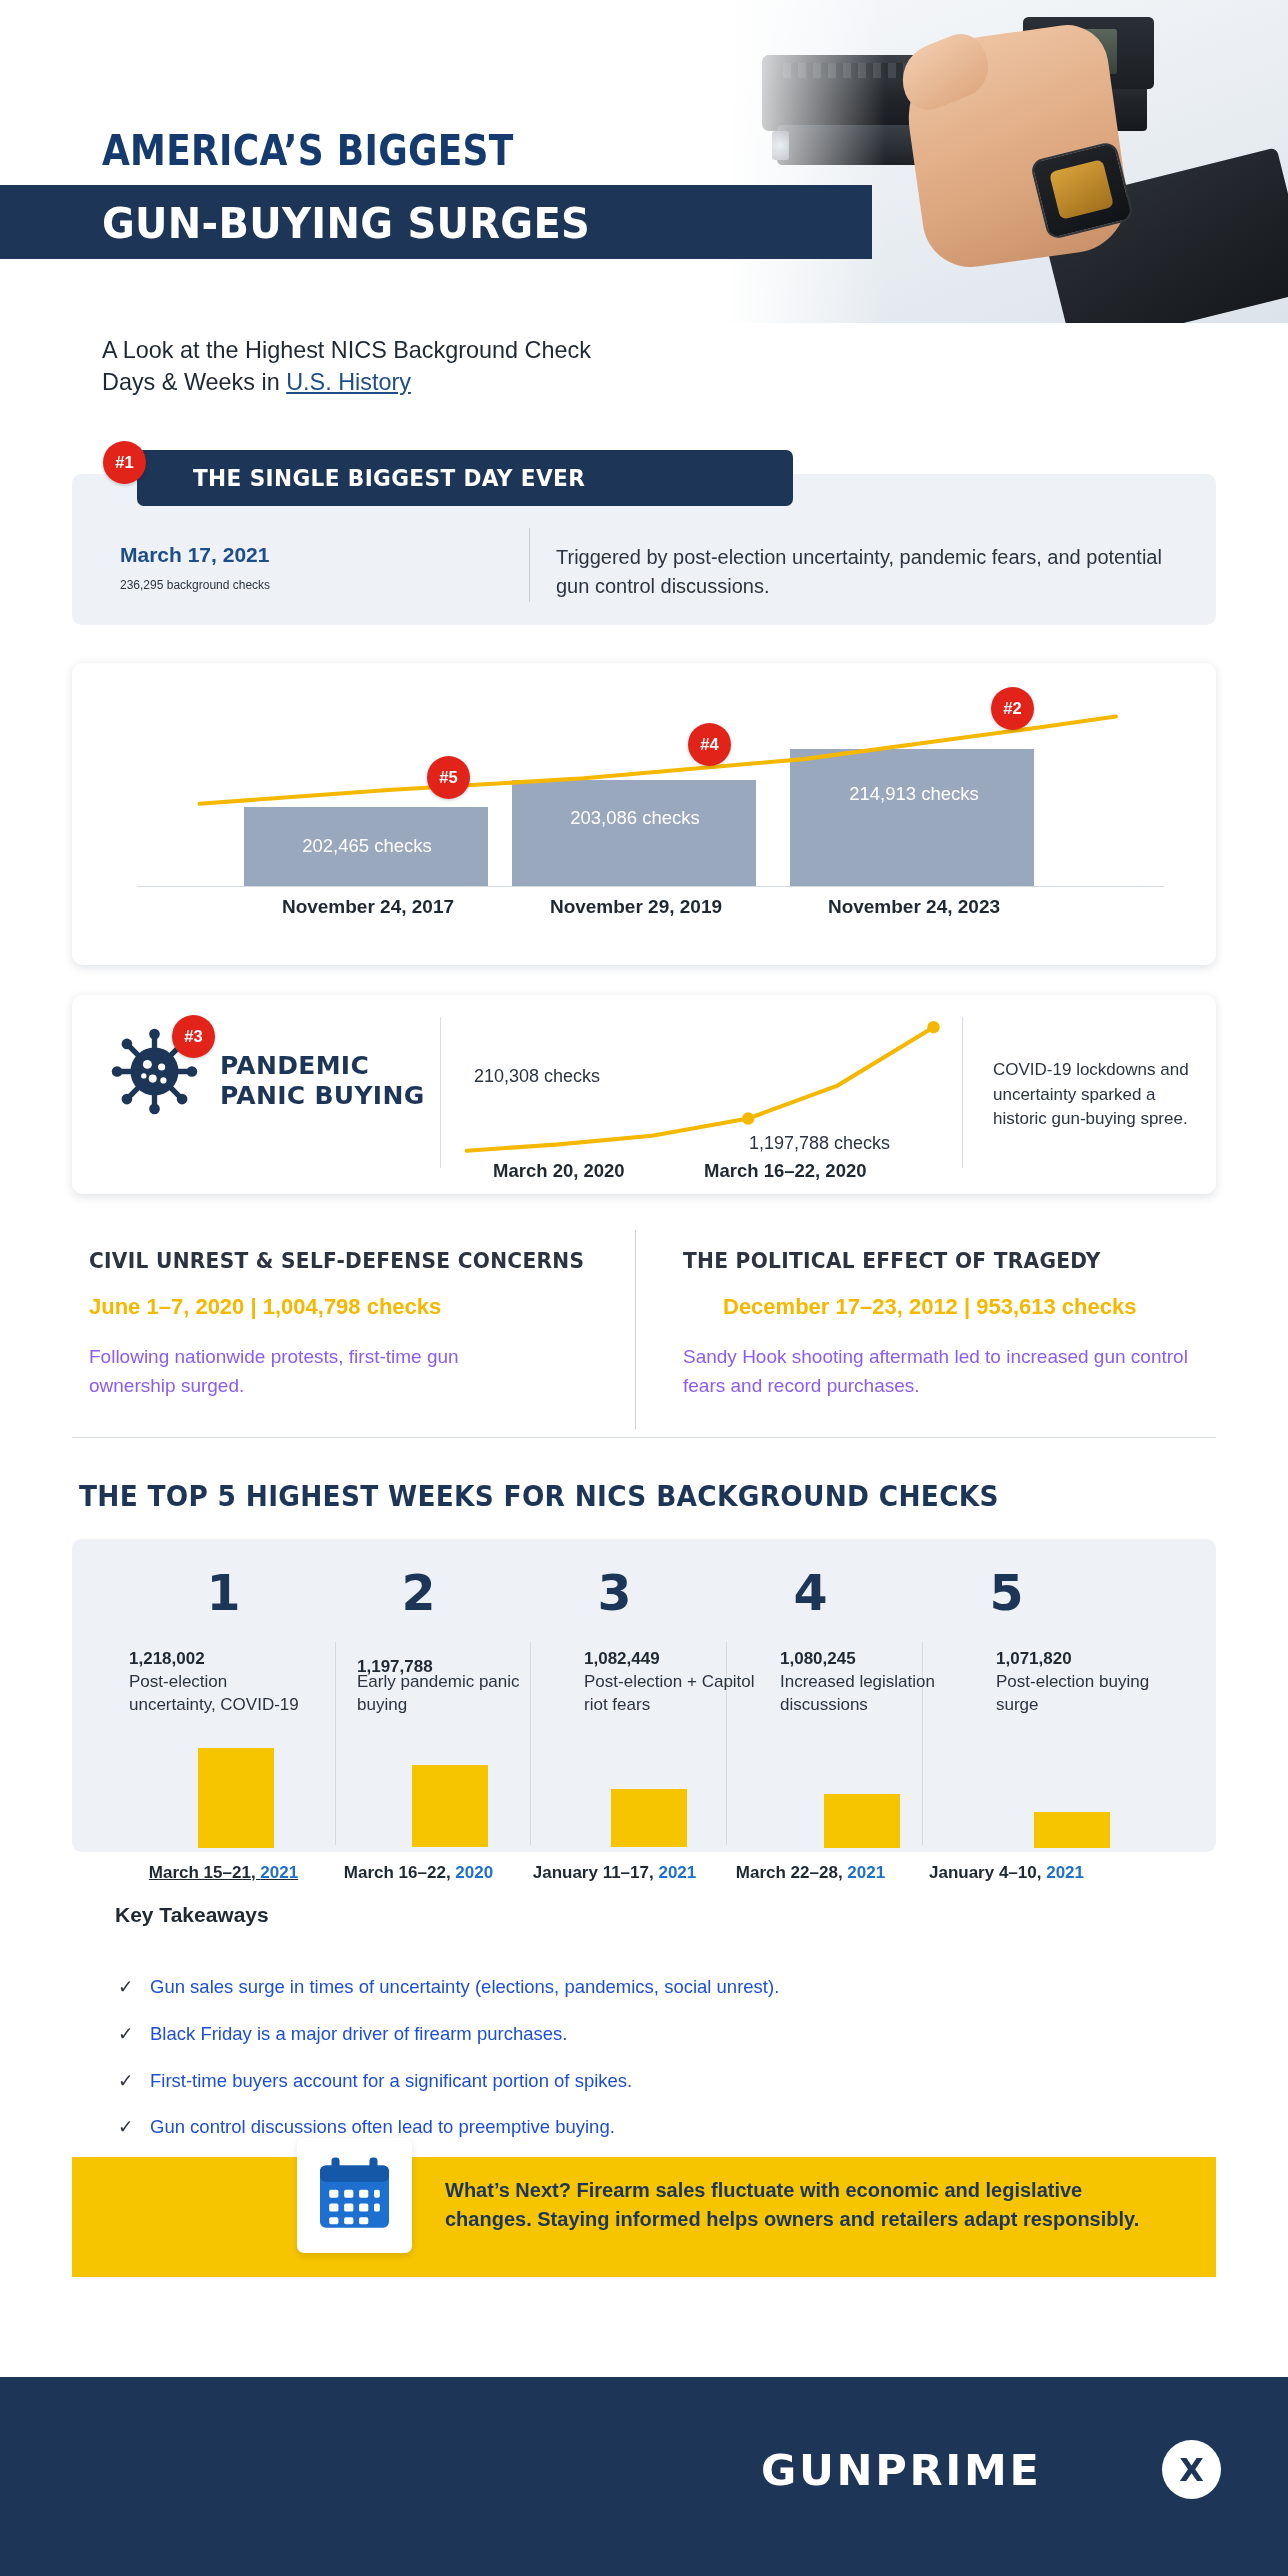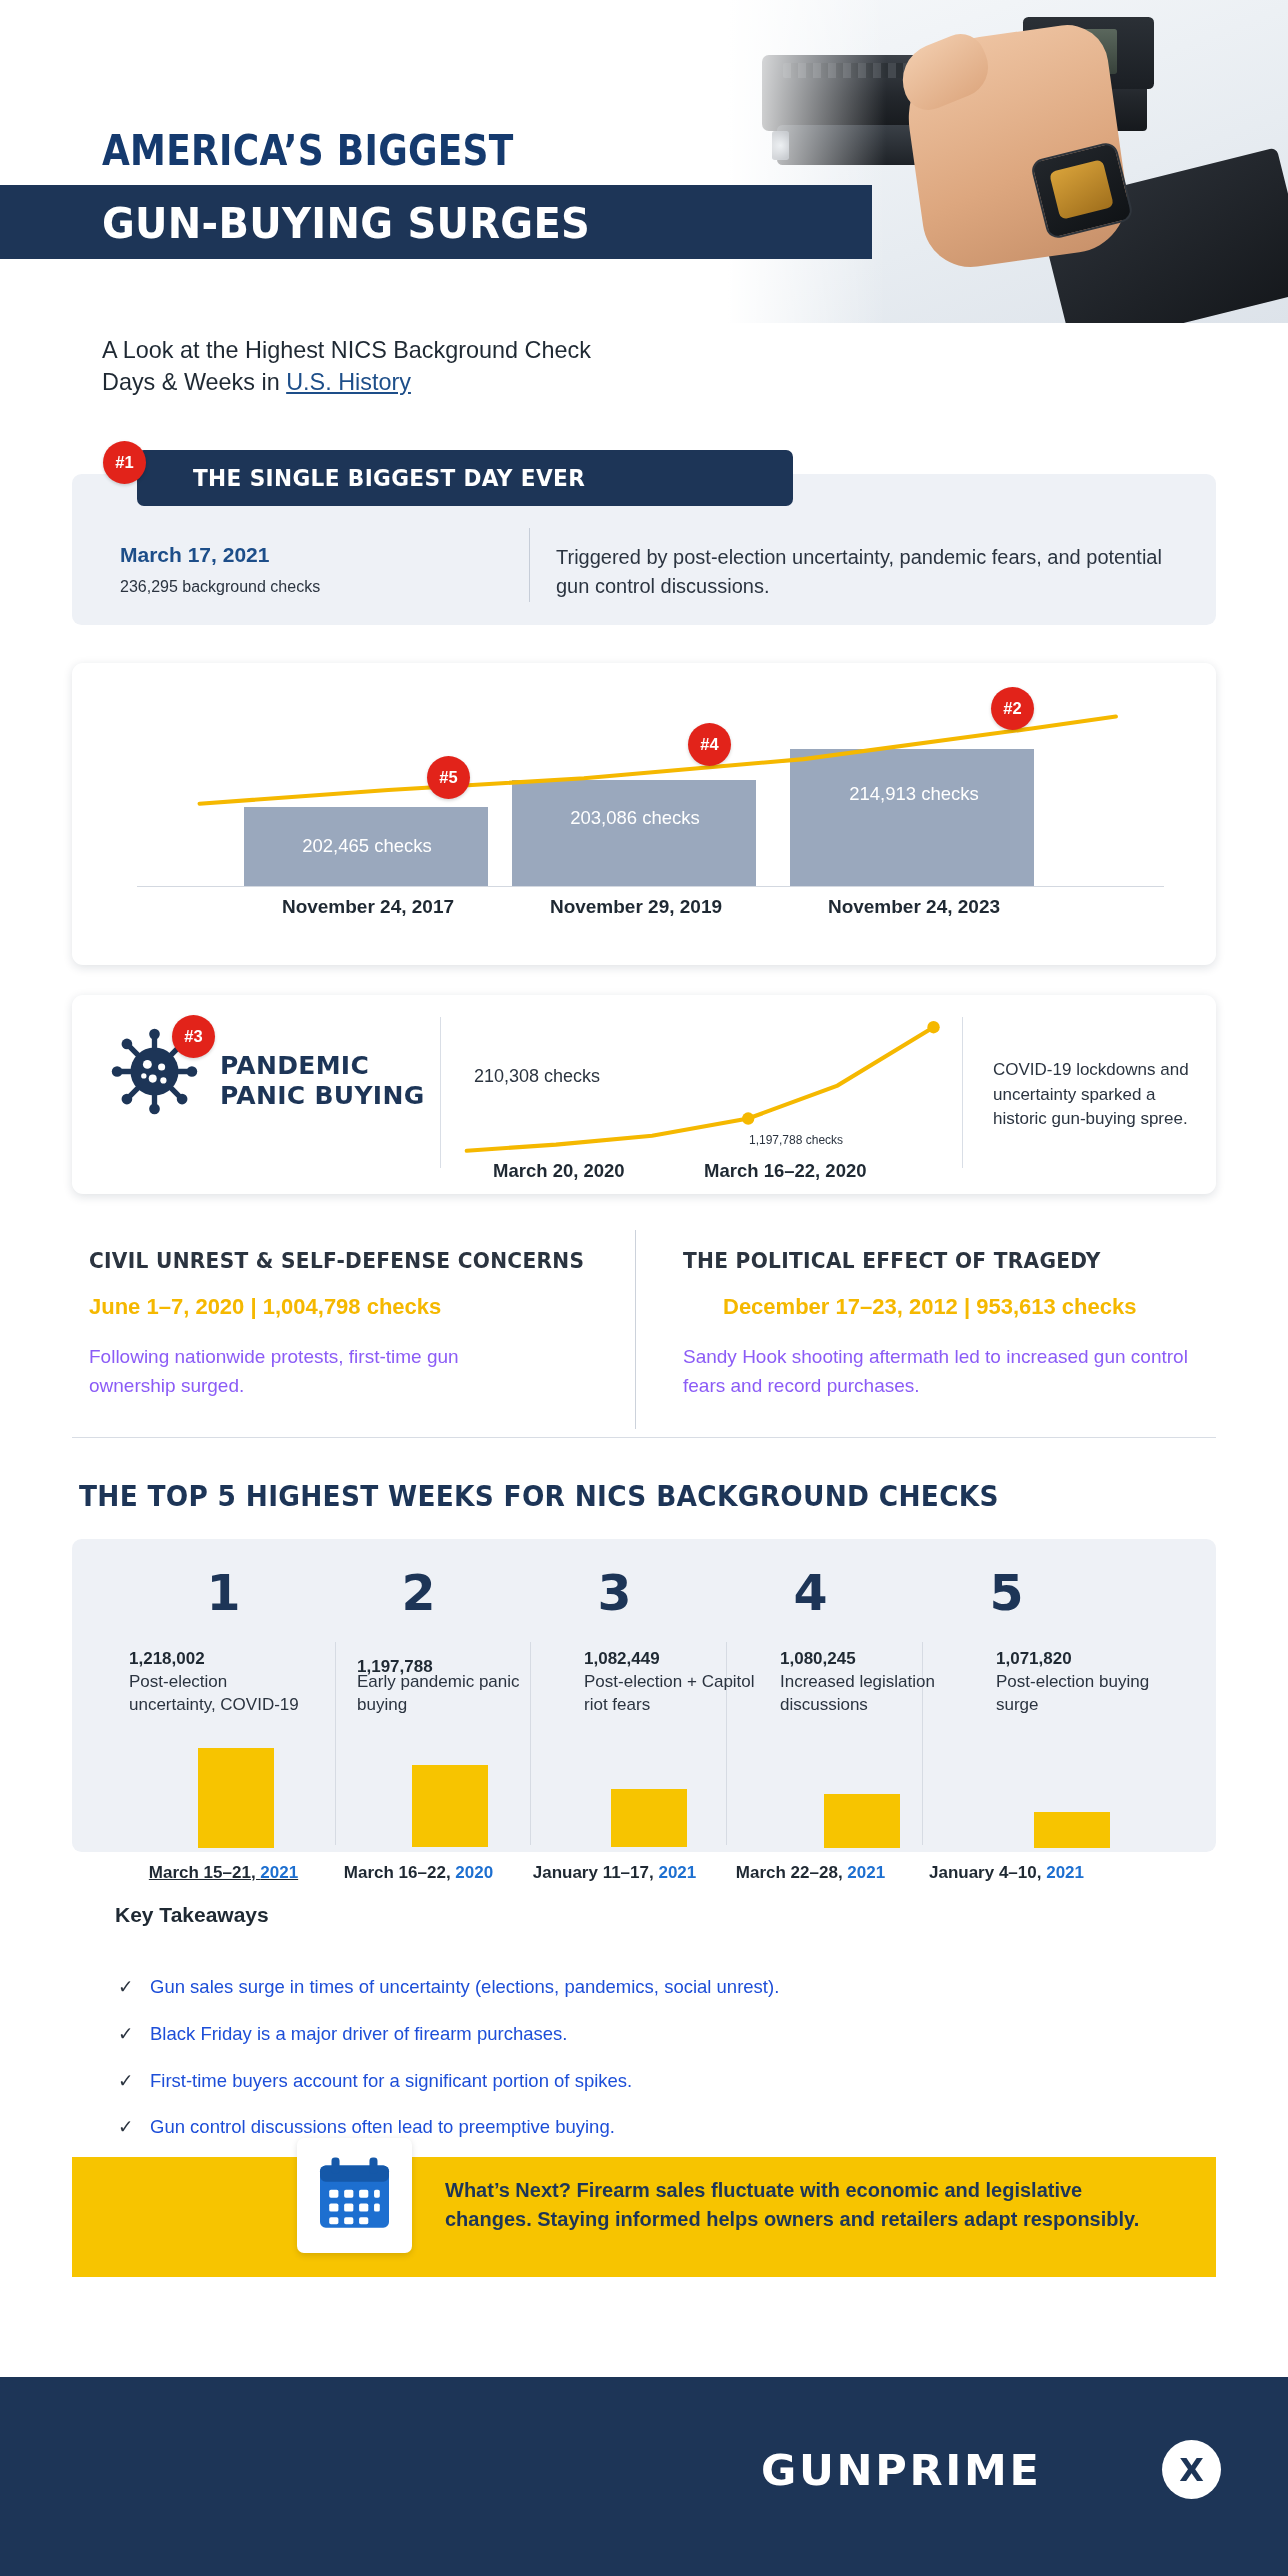--- a/index.html
+++ b/index.html
@@ -194,21 +194,21 @@
     font-family: "DejaVu Sans", sans-serif;
     transform: scaleX(.94);
     transform-origin: left center;
   }
   .bigday-date {
     position: absolute; left: 120px; top: 543px;
     font-size: 21px; font-weight: 700; color: #1d4e89;
   }
   .bigday-checks {
     position: absolute; left: 120px; top: 578px;
-    font-size: 16px; color: #2b3440;
+    font-size: 12px; color: #2b3440;
   }
   .bigday-divider {
     position: absolute; left: 529px; top: 528px;
     width: 1.4px; height: 74px; background: #c6cdd8;
   }
   .bigday-note {
     position: absolute; left: 556px; top: 543px;
     width: 611px;
     font-size: 20px; line-height: 1.45; color: #2b3440;
   }
@@ -274,21 +274,21 @@
   .pandemic-divider-r {
     position: absolute; left: 962px; top: 1017px;
     width: 1.4px; height: 151px; background: #d9dee6;
   }
   .pd-val-1 {
     position: absolute; left: 474px; top: 1066px;
     font-size: 18px; color: #2b3440;
   }
   .pd-val-2 {
     position: absolute; left: 749px; top: 1133px;
-    font-size: 12px; color: #2b3440;
+    font-size: 18px; color: #2b3440;
   }
   .pd-x1 {
     position: absolute; left: 493px; top: 1160px;
     font-size: 18.5px; font-weight: 700; color: #1f2933;
   }
   .pd-x2 {
     position: absolute; left: 704px; top: 1160px;
     font-size: 18.5px; font-weight: 700; color: #1f2933;
   }
   .pandemic-note {

